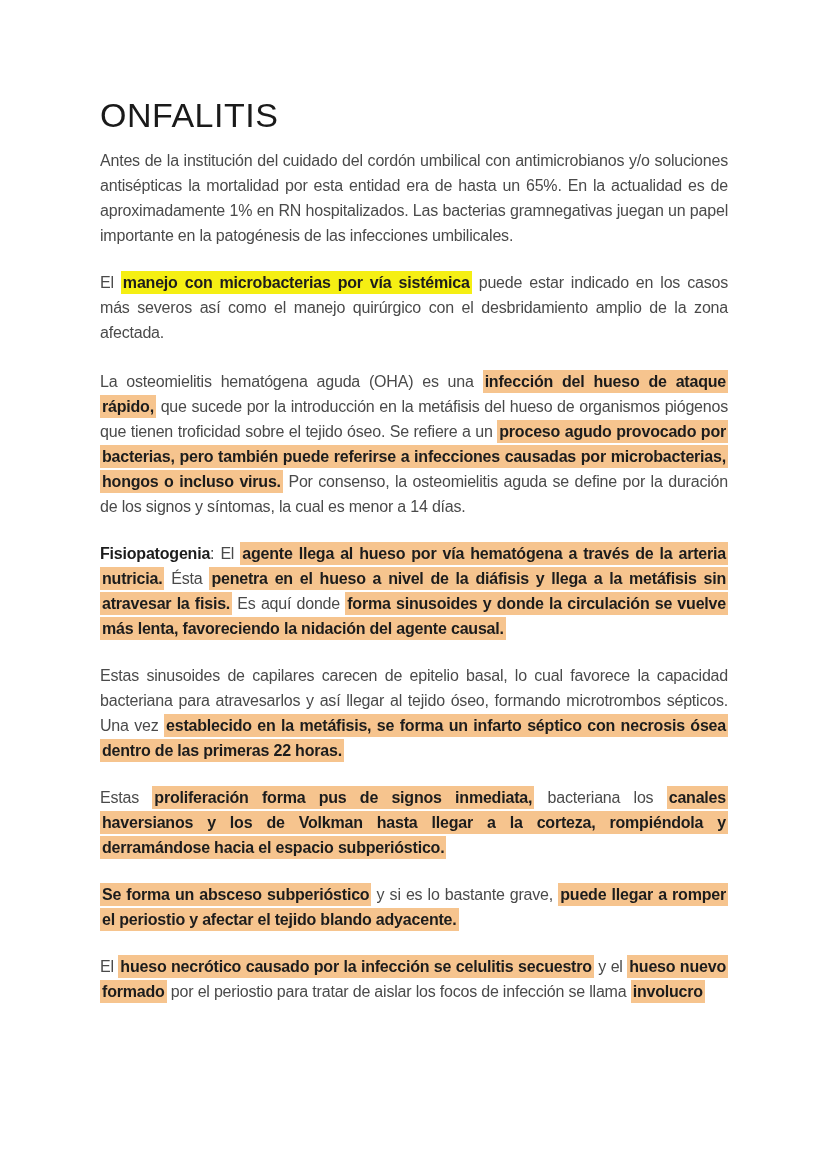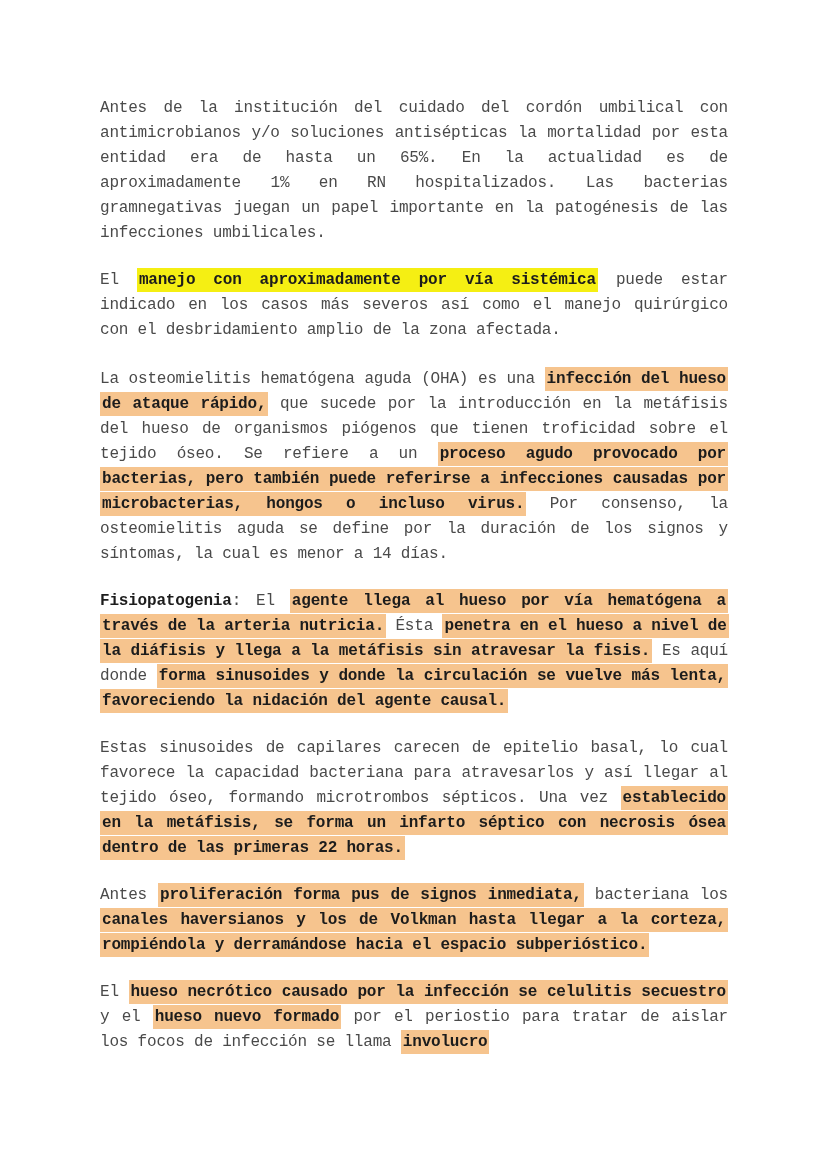--- a/index.html
+++ b/index.html
@@ -33,21 +33,20 @@
   section + section { margin-top: 2px; }
   .paragraphs { margin-bottom: 24px; }
   .paragraphs p {
     margin: 0 0 22px 0;
     font-size: 16px;
     line-height: 25px;
     letter-spacing: -0.2px;
     color: var(--body-color, #4a4a4a);
     text-align: justify;
     text-justify: inter-word;
-    font-family: Liberation Mono, monospace;
   }
   .paragraphs p:last-child { margin-bottom: 0; }
   .b {
     font-weight: 700;
     color: var(--emphasis-color, #1c1c1c);
   }
   .hl {
     padding: 3px 2px;
     -webkit-box-decoration-break: clone;
     box-decoration-break: clone;
@@ -55,30 +54,32 @@
   .hl-y { background: var(--hl-yellow, #f5ef13); }
   .hl-o { background: var(--hl-orange, #f6c48e); }
 </style>
 </head>
 <body>
 
 <div class="page">
   <div class="content">
 
     <section>
+      <h1 class="section-heading">ONFALITIS</h1>
       <div class="paragraphs">
           <p><span class="t">Antes de la institución del cuidado del cordón umbilical con antimicrobianos y/o soluciones antisépticas la mortalidad por esta entidad era de hasta un 65%.  En la actualidad es de aproximadamente 1% en RN hospitalizados.  Las bacterias gramnegativas juegan un papel importante en la patogénesis de las infecciones umbilicales.</span></p>
-          <p><span class="t">El </span><span class="b hl hl-y">manejo con aproximadamente por vía sistémica</span><span class="t"> puede estar indicado en los casos más severos así como el manejo quirúrgico con el desbridamiento amplio de la zona afectada.</span></p>
+          <p><span class="t">El </span><span class="b hl hl-y">manejo con microbacterias por vía sistémica</span><span class="t"> puede estar indicado en los casos más severos así como el manejo quirúrgico con el desbridamiento amplio de la zona afectada.</span></p>
         </div>
     </section>
 
     <section>
       <div class="paragraphs">
           <p><span class="t">La osteomielitis hematógena aguda (OHA) es una </span><span class="b hl hl-o">infección del hueso de ataque rápido,</span><span class="t"> que sucede por la introducción en la metáfisis del hueso de organismos piógenos que tienen troficidad sobre el tejido óseo.  Se refiere a un </span><span class="b hl hl-o">proceso agudo provocado por bacterias, pero también puede referirse a infecciones causadas por microbacterias, hongos o incluso virus.</span><span class="t">  Por consenso, la osteomielitis aguda se define por la duración de los signos y síntomas, la cual es menor a 14 días.</span></p>
           <p><span class="b">Fisiopatogenia</span><span class="t">: El </span><span class="b hl hl-o">agente llega al hueso por vía hematógena a través de la arteria nutricia.</span><span class="t"> Ésta </span><span class="b hl hl-o">penetra en el hueso a nivel de la diáfisis y llega a la metáfisis sin atravesar la fisis.</span><span class="t">  Es aquí donde </span><span class="b hl hl-o">forma sinusoides y donde la circulación se vuelve más lenta, favoreciendo la nidación del agente causal.</span></p>
           <p><span class="t">Estas sinusoides de capilares carecen de epitelio basal, lo cual favorece la capacidad bacteriana para atravesarlos y así llegar al tejido óseo, formando microtrombos sépticos. Una vez </span><span class="b hl hl-o">establecido en la metáfisis, se forma un infarto séptico con necrosis ósea dentro de las primeras 22 horas.</span></p>
-          <p><span class="t">Antes </span><span class="b hl hl-o">proliferación forma pus de signos inmediata,</span><span class="t"> bacteriana los </span><span class="b hl hl-o">canales haversianos y los de Volkman hasta llegar a la corteza, rompiéndola y derramándose hacia el espacio subperióstico.</span></p>
+          <p><span class="t">Estas </span><span class="b hl hl-o">proliferación forma pus de signos inmediata,</span><span class="t"> bacteriana los </span><span class="b hl hl-o">canales haversianos y los de Volkman hasta llegar a la corteza, rompiéndola y derramándose hacia el espacio subperióstico.</span></p>
+          <p><span class="b hl hl-o">Se forma un absceso subperióstico</span><span class="t"> y si es lo bastante grave, </span><span class="b hl hl-o">puede llegar a romper el periostio y afectar el tejido blando adyacente.</span></p>
           <p><span class="t">El </span><span class="b hl hl-o">hueso necrótico causado por la infección se celulitis secuestro</span><span class="t"> y el </span><span class="b hl hl-o">hueso nuevo formado</span><span class="t"> por el periostio para tratar de aislar los focos de infección se llama </span><span class="b hl hl-o">involucro</span></p>
         </div>
     </section>
 
   </div>
 </div>
 
 </body></html>

